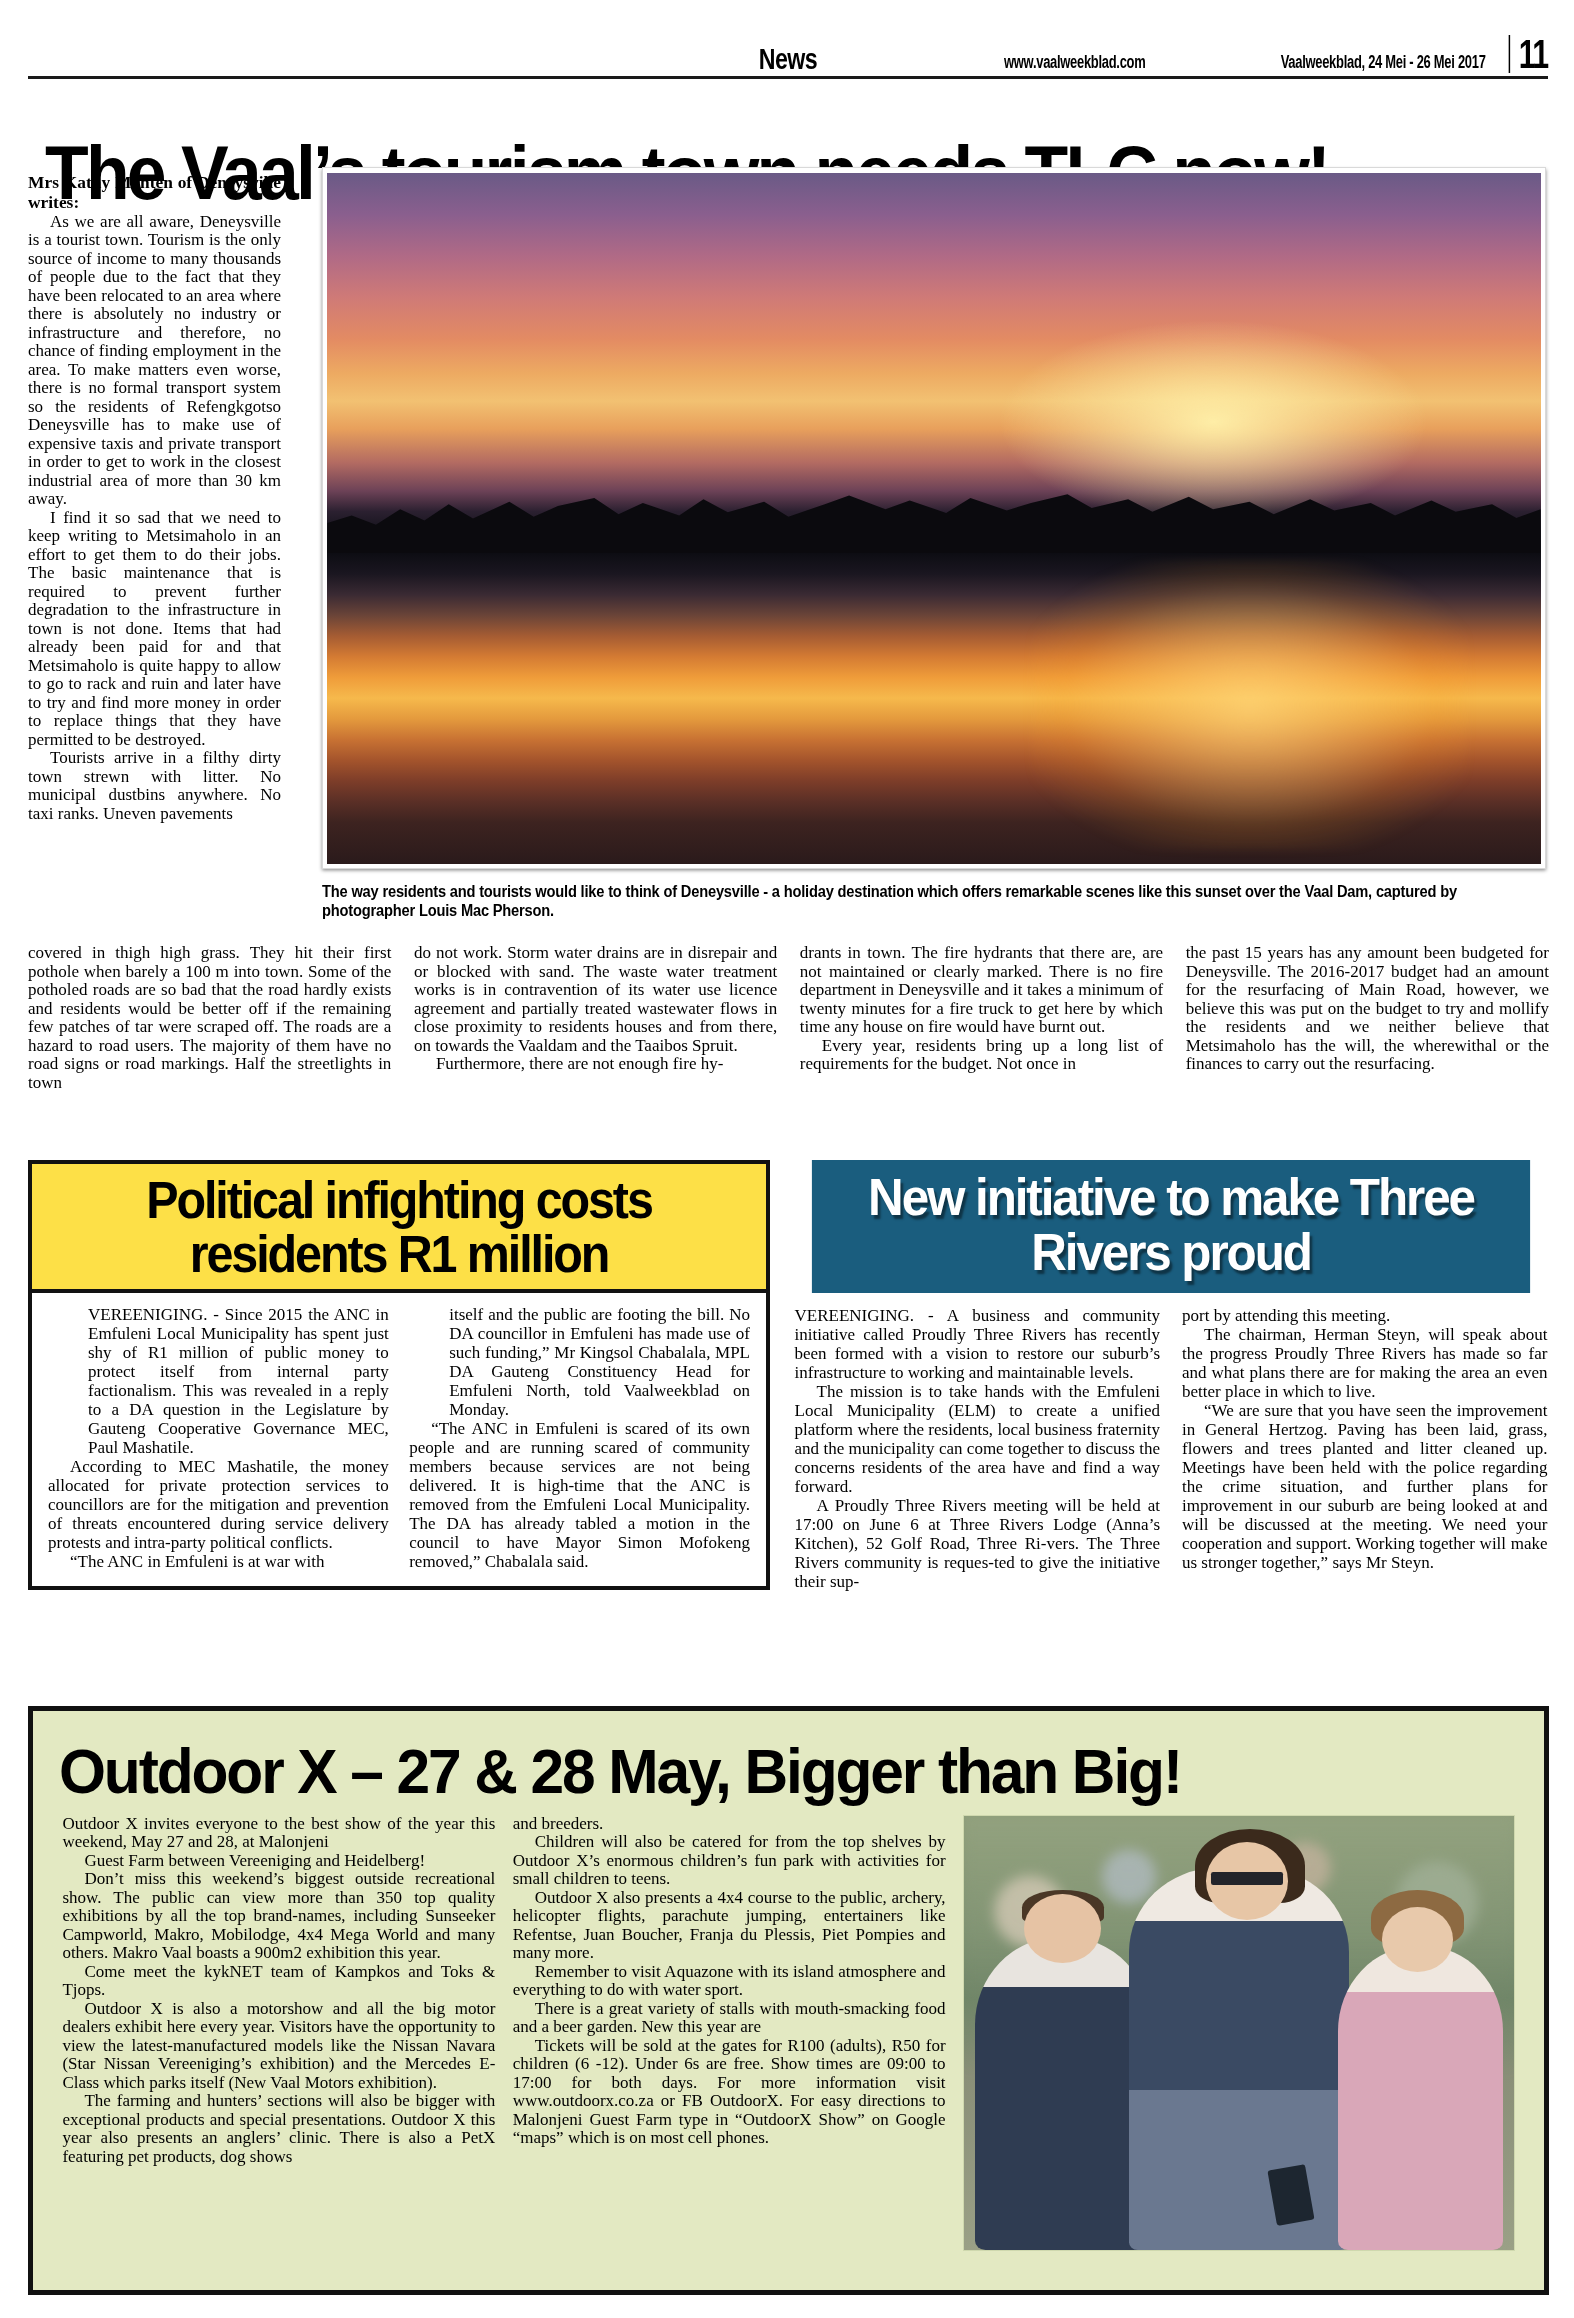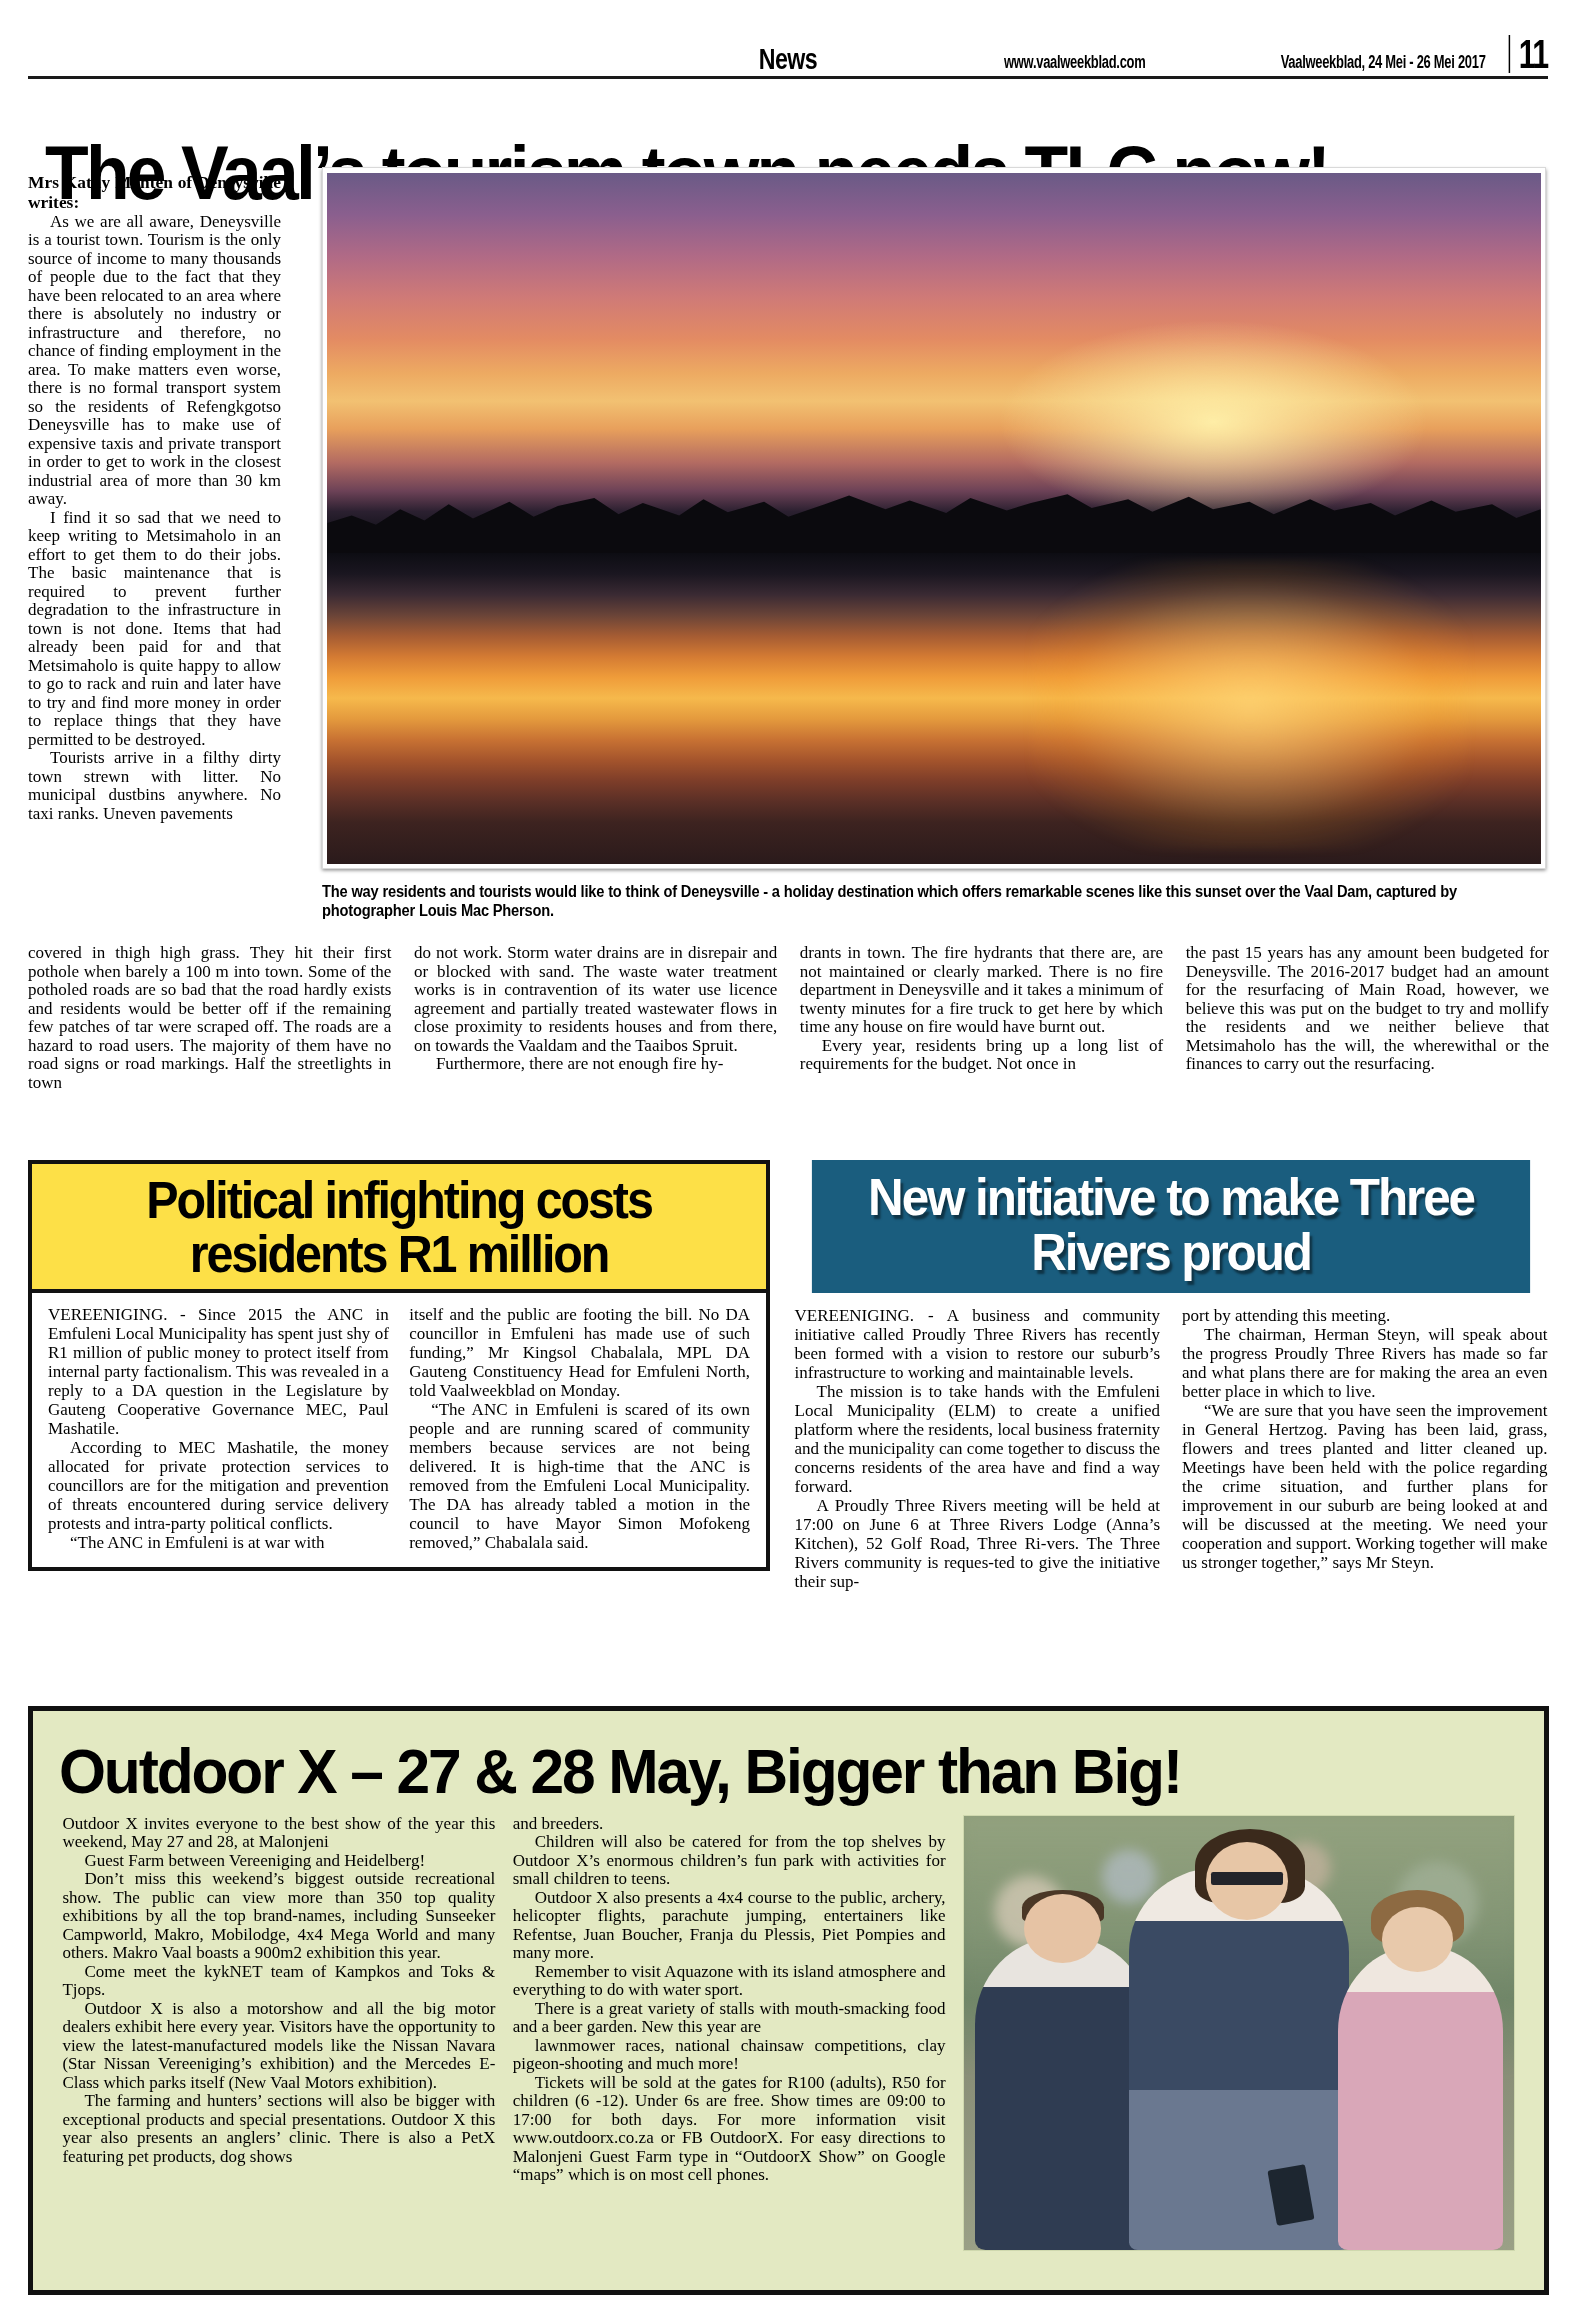--- a/index.html
+++ b/index.html
@@ -146,21 +146,21 @@
     font-size:51px; line-height:54px; letter-spacing:-2.2px;
     text-align:center; transform:scaleX(0.95); transform-origin:center top;
   }
   .box-grey-body {
     border:4.4px solid #111; border-top:none; background:#fff;
     padding:11.6px 16px 14.5px;
     display:grid; grid-template-columns:1fr 1fr; column-gap:20.4px;
     font-size:17px; line-height:19px; text-align:justify;
   }
   .box-grey-body p { margin:0; text-indent:22px; }
-  .box-grey-body p.noind { text-indent:0; }
+  .box-grey-body p.noind { text-indent:0;margin-left:40px; }
 
   .hl-blue {
     background:#1a5d7e; padding:10.2px 16px 13px;
     font-family:"Liberation Sans", sans-serif; font-weight:bold;
     color:#fff; font-size:52px; line-height:55px; letter-spacing:-2.2px;
     text-align:center;
     text-shadow:2.9px 3.6px 2.2px rgba(0,0,0,0.45);
     transform:scaleX(0.95); transform-origin:center top;
   }
   .blue-body {
@@ -352,21 +352,20 @@
         <p>Come meet the kykNET team of Kampkos and Toks &amp; Tjops.</p>
         <p>Outdoor X is also a motorshow and all the big motor dealers exhibit here every year. Visitors have the opportunity to view the latest-manufactured models like the Nissan Navara (Star Nissan Vereeniging’s exhibition) and the Mercedes E-Class which parks itself (New Vaal Motors exhibition).</p>
         <p>The farming and hunters’ sections will also be bigger with exceptional products and special presentations. Outdoor X this year also presents an anglers’ clinic. There is also a PetX featuring pet products, dog shows</p>
       </div>
       <div class="ad-col">
         <p class="noind">and breeders.</p>
         <p>Children will also be catered for from the top shelves by Outdoor X’s enormous children’s fun park with activities for small children to teens.</p>
         <p>Outdoor X also presents a 4x4 course to the public, archery, helicopter flights, parachute jumping, entertainers like Refentse, Juan Boucher, Franja du Plessis, Piet Pompies and many more.</p>
         <p>Remember to visit Aquazone with its island atmosphere and everything to do with water sport.</p>
         <p>There is a great variety of stalls with mouth-smacking food and a beer garden. New this year are</p>
-        <p>lawnmower races, national chainsaw competitions, clay pigeon-shooting and much more!</p>
         <p>Tickets will be sold at the gates for R100 (adults), R50 for children (6 -12). Under 6s are free. Show times are 09:00 to 17:00 for both days. For more information visit www.outdoorx.co.za or FB OutdoorX. For easy directions to Malonjeni Guest Farm type in “OutdoorX Show” on Google “maps” which is on most cell phones.</p>
       </div>
       <div class="ad-photo">
         <div class="blur-bg"></div>
         <div class="person kid-l"></div>
         <div class="kid-l-hair"></div>
         <div class="kid-l-head"></div>
         <div class="person woman"></div>
         <div class="woman-hair"></div>
         <div class="woman-head"></div>

